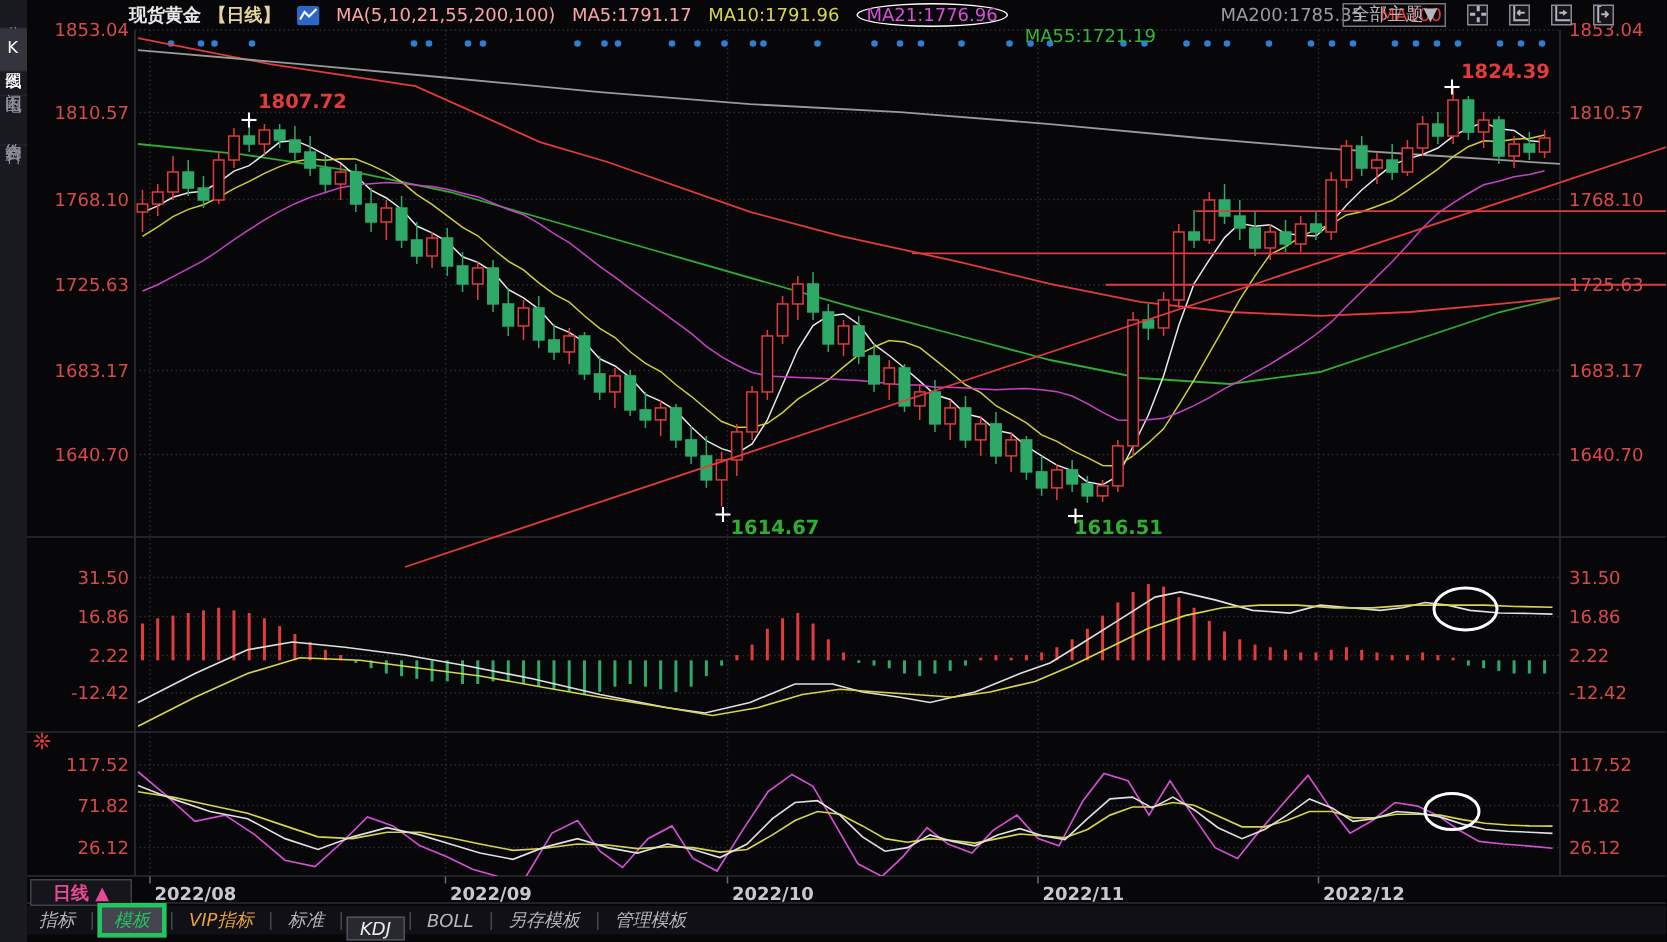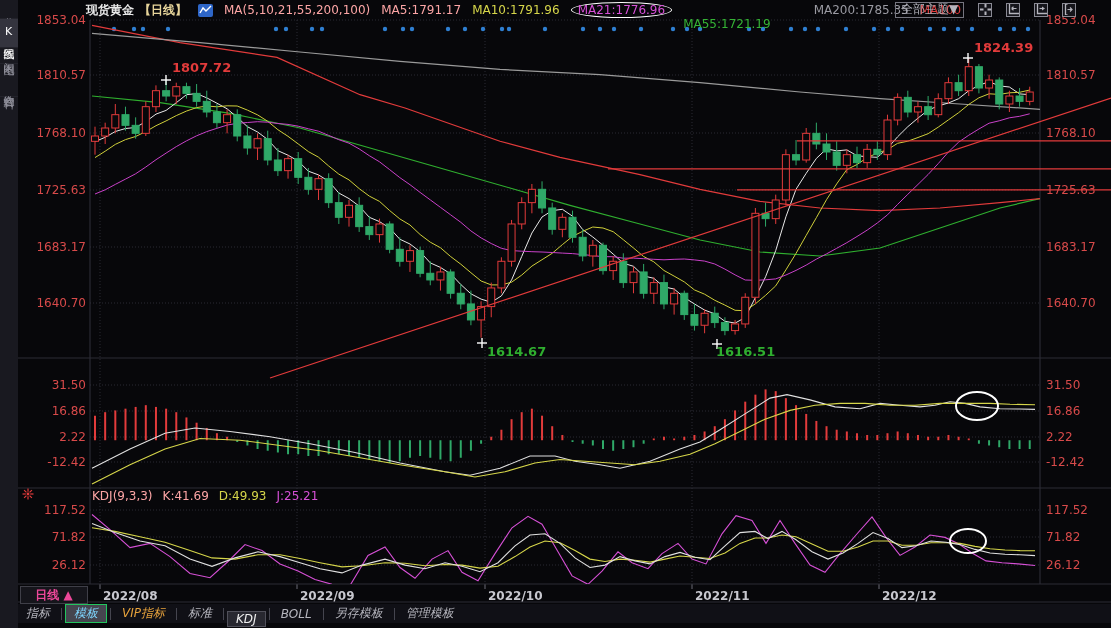--- a/index.html
+++ b/index.html
@@ -30,21 +30,21 @@
   
   .ind-header{position:absolute;font-size:12px;display:flex;gap:10px;z-index:5;white-space:nowrap;}
   
   #period-box{position:absolute;left:20px;top:586px;width:66px;height:16px;border:1px solid #3f3f48;
               background:#15151b;color:#ec4899;font-weight:bold;font-size:12px;display:flex;
               align-items:center;justify-content:center;z-index:5;cursor:pointer;}
   
   #bottom-toolbar{position:absolute;left:18px;top:604px;width:1093px;height:19px;background:#101016;
                   display:flex;align-items:center;font-size:12px;color:#b5b5bd;z-index:5;}
   .tab{padding:1px 8px;cursor:pointer;font-style:italic;}
-  .tab.boxed-light{background:#45454f;border:1px solid #22c55e;color:#7dd3fc;padding:0 8px;}
+  .tab.boxed-light{background:#45454f;border:3px solid #22c55e;color:#22c55e;padding:0 8px;}
   .tab.vip{color:#e8a33c;}
   .tab.boxed-dark{background:#282830;border:1px solid #50505a;color:#eeeeee;padding:0 8px;margin-top:11px;}
   .divider{width:1px;height:12px;background:#45454f;margin:0 3px;}
   #chart-svg{position:absolute;left:0;top:0;z-index:1;}
 </style>
 </head>
 <body>
 
 <div id="app">
 
@@ -95,26 +95,20 @@
     </button>
     <button class="icon-btn">
       <svg width="11" height="11">
           <path d="M3.5 0H1.5v11h2" stroke="#b5b5bd" stroke-width="1.3" fill="none"></path>
           <path d="M3.5 5.5h4.5 M6 3.5l2 2-2 2" stroke="#b5b5bd" stroke-width="1.2" fill="none"></path>
         </svg>
     </button>
   </div>
 
 
-  <div class="ind-header" style="left:92px;top:489px;">
-    <span class="c-w">KDJ(9,3,3)</span>
-    <span class="c-w">K:41.69</span>
-    <span class="c-y">D:49.93</span>
-    <span class="c-m">J:25.21</span>
-  </div>
 
   <div id="period-box">日线 ▲</div>
 
   <div id="bottom-toolbar">
     <span class="tab">指标</span>
     <span class="divider"></span>
     <span class="tab boxed-light">模板</span>
     <span class="divider"></span>
     <span class="tab vip">VIP指标</span>
     <span class="divider"></span>

